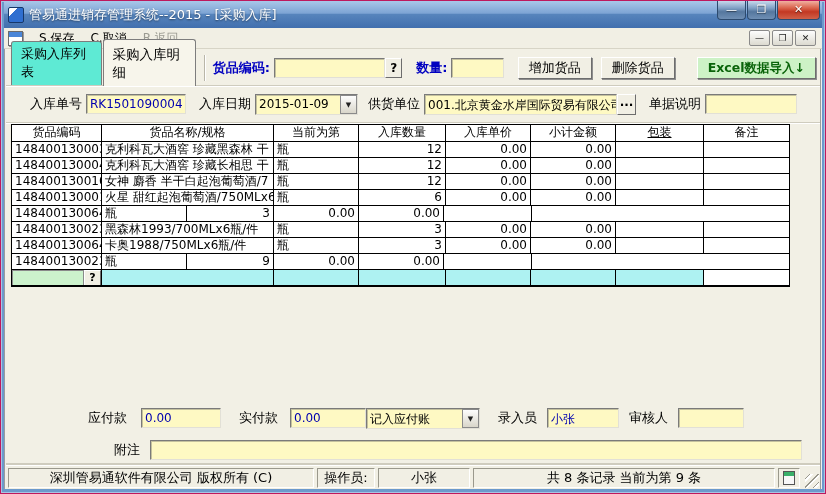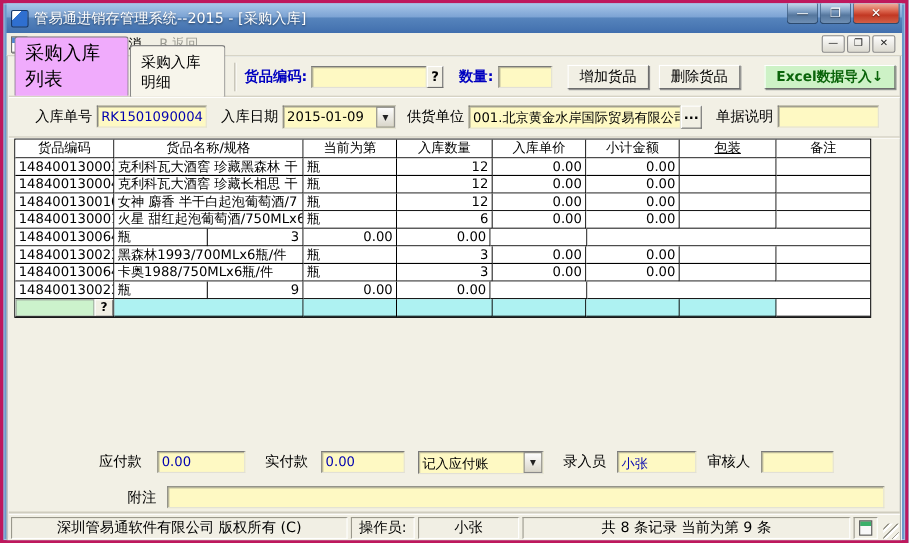--- a/index.html
+++ b/index.html
@@ -1,17 +1,17 @@
 <!DOCTYPE html>
 <html><head>
 <meta charset="utf-8">
 <style>
   * { margin:0; padding:0; box-sizing:border-box; font-family:"DejaVu Sans", sans-serif; }
   body { background:#c9d6e8; }
-  .win { width:826px; height:494px; border:3px solid #be185d; background:#6b99cc;
+  .win { width:826px; height:494px; border:1px solid #be185d; background:#6b99cc;
          padding:0 3px 3px 3px; box-shadow: inset 0 0 0 1px #a8c4e2; }
   
   .titlebar { height:27px; display:flex; align-items:center;
     background:linear-gradient(to bottom,#a9c7e9 0%,#7da4d4 45%,#5684bc 50%,#416fae 100%); }
   .app-icon { width:16px; height:16px; margin:0 5px 0 4px; border:1px solid #16386a; border-radius:2px;
     background:linear-gradient(135deg,#ffffff 0 32%,#2f6fd0 32% 100%); flex:0 0 auto; }
   .tb-title { color:#fff; font-size:13px; text-shadow:0 1px 2px rgba(0,0,0,.5); flex:1 1 auto;
     white-space:nowrap; overflow:hidden; }
   .tb-btns { display:flex; align-items:flex-start; height:100%; padding-right:2px; }
   .tbtn { width:29px; height:19px; margin-left:1px; font-size:11px; color:#fff; text-align:center;
@@ -31,21 +31,21 @@
   .mdi-btns { margin-left:auto; display:flex; padding-right:6px; }
   .mdibtn { width:21px; height:16px; margin-left:2px; font-size:9px; line-height:14px; text-align:center;
     color:#222; background:linear-gradient(#fdfdfd,#dcdad0); border:1px solid #8a8a8a; border-radius:2px; }
   
   .client { height:440px; background:#f2f0e5; border-left:2px groove #efefef; border-right:2px groove #efefef;
     display:flex; flex-direction:column; }
   
   .toolbar { height:37px; display:flex; align-items:center; padding:2px 4px 0 5px;
     border-bottom:1px solid #cfccbe; box-shadow:0 1px 0 #fff; }
   .tabs { display:flex; align-items:flex-end; height:100%; }
-  .tab { font-size:17px; padding:3px 9px 4px 9px; background:#f0abfc; border:1px solid #7d7d7d;
+  .tab { font-size:13px; padding:3px 9px 4px 9px; background:#5eead4; border:1px solid #7d7d7d;
     border-bottom:none; border-radius:3px 3px 0 0; margin-right:1px; color:#000; cursor:default; }
   .tab.active { background:#f7f5eb; padding-top:6px; font-size:13.5px; position:relative; top:1px; }
   .vsep { width:2px; height:26px; margin:0 7px; border-left:1px solid #b9b6a8; border-right:1px solid #fff; }
   .bluelabel { color:#0000c0; font-weight:bold; font-size:13px; white-space:nowrap; }
   .sunken { background:#fef9c3; border:1px solid #7a7a7a; border-bottom-color:#e2e0d6; border-right-color:#e2e0d6;
     box-shadow:inset 1px 1px 0 rgba(90,90,90,.35); }
   .tinput { height:20px; font-size:12px; color:#0000b0; padding:2px 3px; }
   .qbtn { width:18px; height:20px; font-size:12px; font-weight:bold; text-align:center; line-height:18px;
     background:#f1efe4; border:1px solid #6d6d6d; border-top-color:#fff; border-left-color:#fff; cursor:default; }
   .pushbtn { height:22px; padding:0 10px; font-size:13px; background:#f1efe4; color:#000;
@@ -265,21 +265,21 @@
       </div>
     </div>
 
     <div class="filler"></div>
 
     <div class="payrow">
       <span class="flabel">应付款</span>
       <div class="sunken tinput" style="width:80px;margin-left:10px;">0.00</div>
       <span class="flabel" style="margin-left:18px;">实付款</span>
       <div class="sunken tinput" style="width:76px;margin-left:8px;">0.00</div>
-      <div class="combo sunken" style="width:114px;margin-left:12px;">
+      <div class="combo sunken" style="width:114px;">
         <span class="cval">记入应付账</span>
         <span class="combo-arrow">▼</span>
       </div>
       <span class="flabel" style="margin-left:18px;">录入员</span>
       <div class="sunken tinput" style="width:72px;margin-left:6px;">小张</div>
       <span class="flabel" style="margin-left:10px;">审核人</span>
       <div class="sunken tinput" style="width:66px;margin-left:6px;"></div>
     </div>
 
     <div class="remarkrow">

